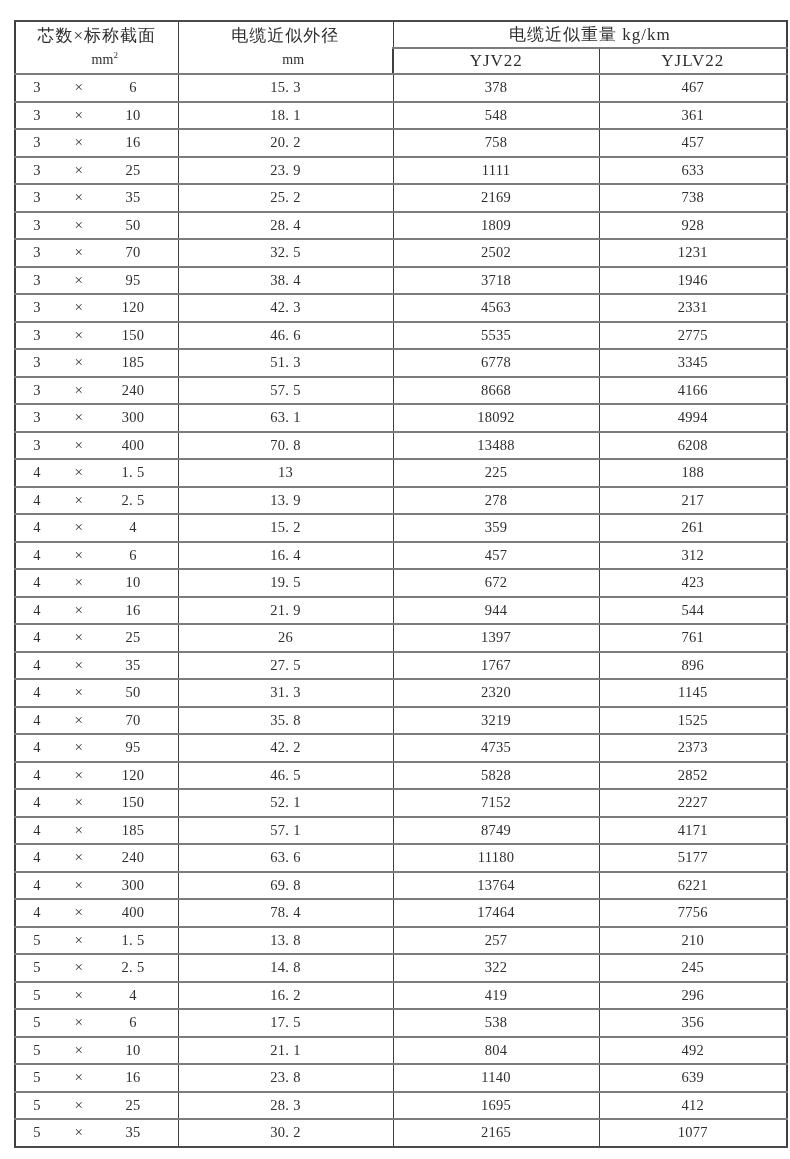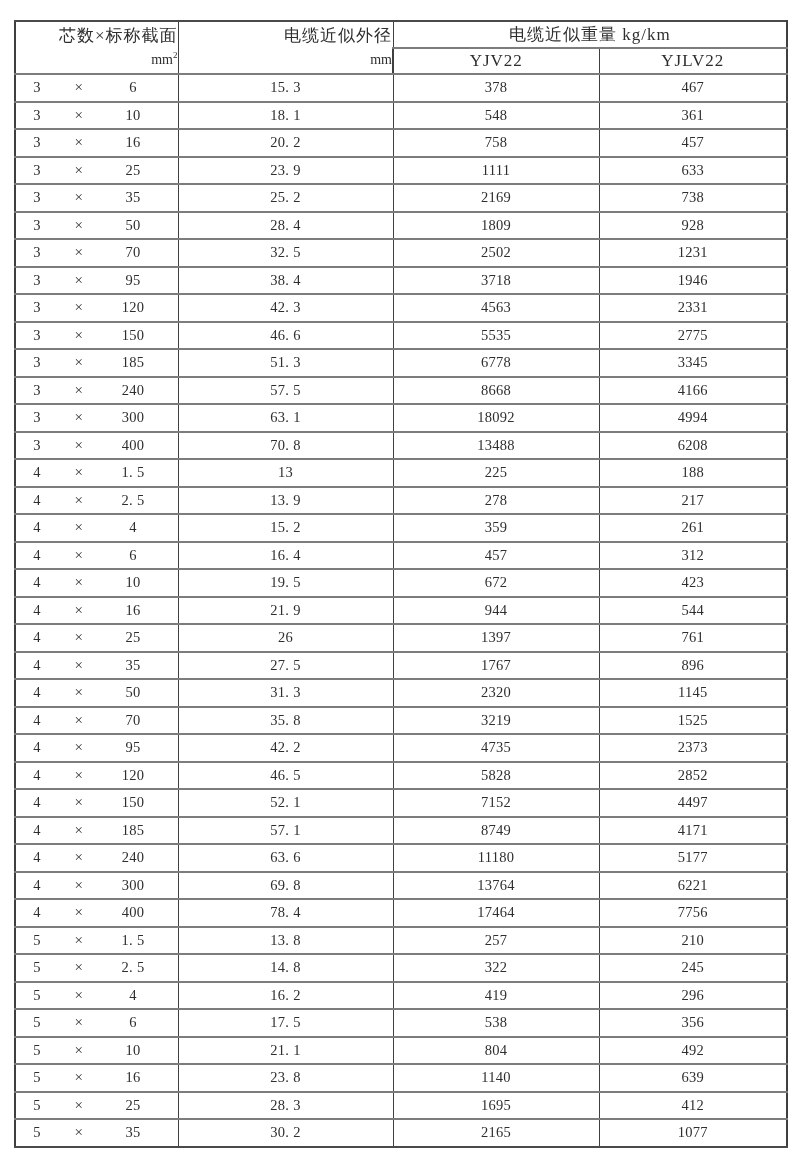--- a/index.html
+++ b/index.html
@@ -34,21 +34,21 @@
     white-space: nowrap;
   }
   
   .spec-table tr > *:first-child { border-left: 2px solid #3f3f3f; }
   .spec-table tr > *:last-child  { border-right: 2px solid #3f3f3f; }
   .spec-table thead tr:first-child > * { border-top: 2px solid #4a4a4a; }
   .spec-table tbody tr:last-child > * { border-bottom: 2px solid #4a4a4a; }
 
   .spec-table thead th { height: 26px; font-size: 17px; letter-spacing: 1px; }
   .spec-table thead th.two-line { height: 53px; padding: 0; }
-  .h-line { line-height: 25px; text-align: right; }
+  .h-line { line-height: 25px; }
   .h-unit { font-size: 14px; letter-spacing: 0; line-height: 24px; font-family: "Liberation Serif","DejaVu Serif",serif; margin-left: 16px; }
   .h-unit sup { font-size: 9px; vertical-align: super; line-height: 0; }
   .latin { font-size: 15px; letter-spacing: 1px; margin-top: 21px; }
 
   .spec-table tbody td {
     height: 27.5px;
     font-size: 14.5px;
     letter-spacing: 0.3px;
   }
   
@@ -406,21 +406,21 @@
         <tr>
           <td>
             <div class="spec">
               <span class="core">4</span>
               <span class="times">×</span>
               <span class="size">150</span>
             </div>
           </td>
           <td>52. 1</td>
           <td>7152</td>
-          <td>4497</td>
+          <td>2227</td>
         </tr>
         <tr>
           <td>
             <div class="spec">
               <span class="core">4</span>
               <span class="times">×</span>
               <span class="size">185</span>
             </div>
           </td>
           <td>57. 1</td>

